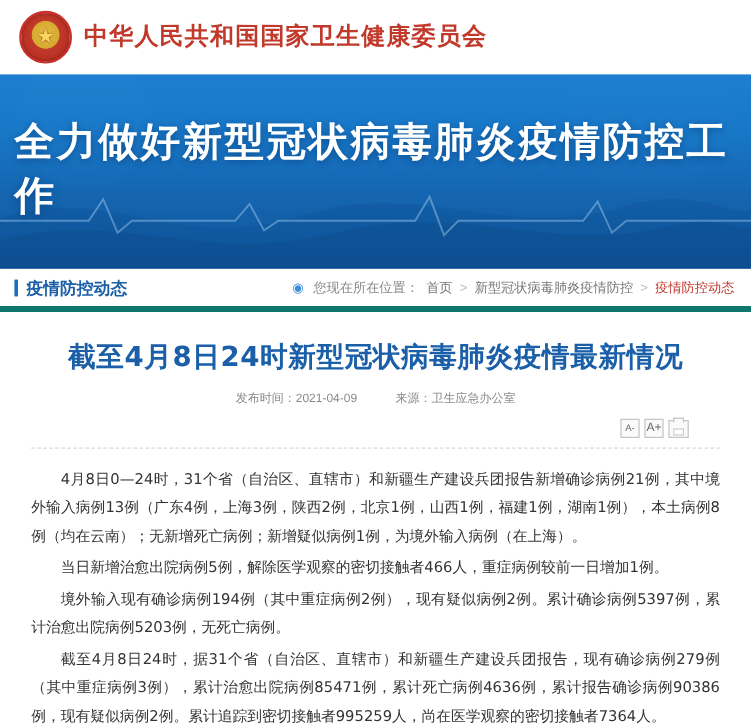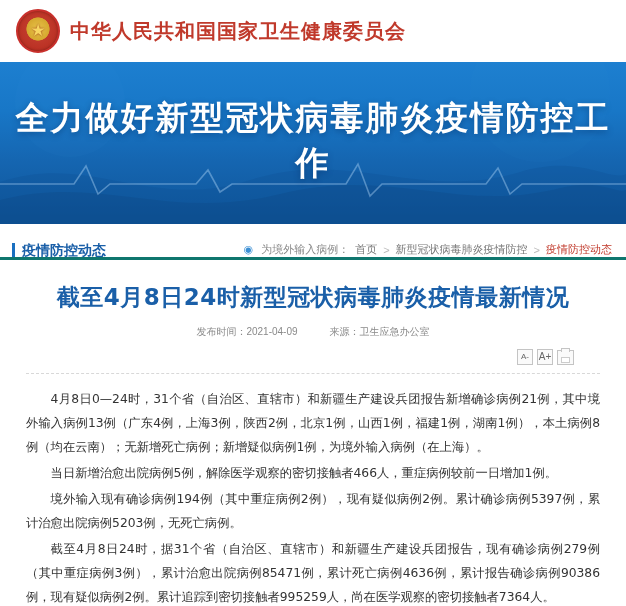--- a/index.html
+++ b/index.html
@@ -80,37 +80,36 @@
   }
   .banner .ecg {
     position: absolute;
     left: 0; right: 0;
     bottom: 26px;
     height: 40px;
     opacity: .45;
   }
   .banner-title {
     position: absolute;
-    left: 0; right: 0;
+    left: 12px; right: 0;
     top: 34px;
-    text-align: center;
     color: #ffffff;
     font-size: 33px;
     font-weight: bold;
     letter-spacing: 2px;
     text-shadow: 0 2px 6px rgba(0,40,90,.45);
     font-family: "DejaVu Sans", "Liberation Sans", sans-serif;
   }
 
   
   .channel-bar {
     height: 36px;
-    border-bottom: 3px solid #0f766e;
-    display: flex;
-    align-items: flex-end;
+    border-bottom: 5px solid #0f766e;
+    display: flex;
+    align-items: center;
     justify-content: space-between;
     padding: 0 14px 0 12px;
     box-sizing: border-box;
     background: #fff;
   }
   .channel-title {
     font-size: 14px;
     color: #1a5fa8;
     font-weight: bold;
     border-left: 3px solid #1a6fc0;
@@ -242,21 +241,21 @@
     <svg class="ecg" viewBox="0 0 626 40" preserveAspectRatio="none">
       <polyline points="0,26 60,26 74,26 86,8 98,36 110,26 180,26 196,26 208,12 220,34 232,26 330,26 346,26 358,6 370,38 382,26 470,26 486,26 498,10 510,36 522,26 626,26" fill="none" stroke="#bfe2ff" stroke-width="1.6" opacity="0.85"></polyline>
     </svg>
     <div class="banner-title">全力做好新型冠状病毒肺炎疫情防控工作</div>
   </div>
 
   <div class="channel-bar">
     <div class="channel-title">疫情防控动态</div>
     <div class="crumb">
       <span class="pin">◉</span>
-      <span>为境外输入病例：</span>
+      <span>您现在所在位置：</span>
       <a href="#">首页</a>
       <span class="sep">&gt;</span>
       <a href="#">新型冠状病毒肺炎疫情防控</a>
       <span class="sep">&gt;</span>
       <span class="cur">疫情防控动态</span>
     </div>
   </div>
 
   <div class="article">
     <div class="art-title">截至4月8日24时新型冠状病毒肺炎疫情最新情况</div>

